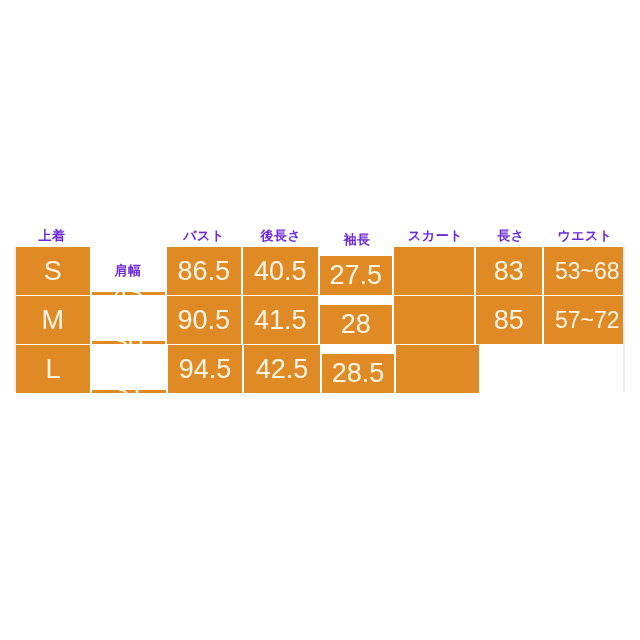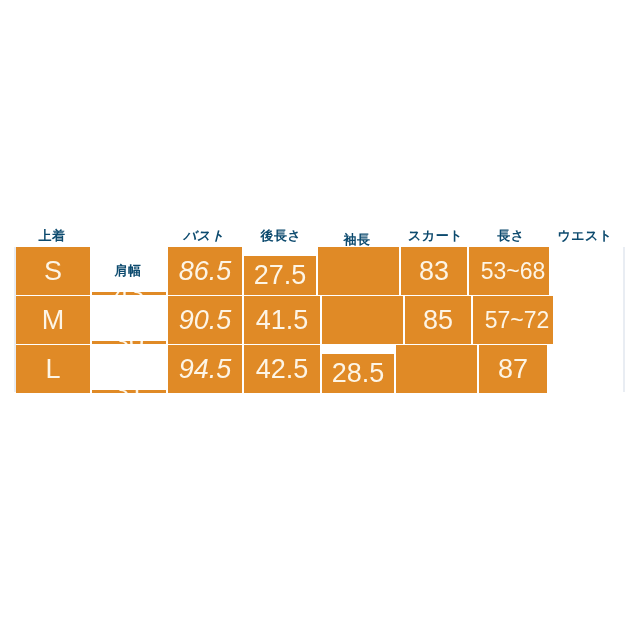--- a/index.html
+++ b/index.html
@@ -29,21 +29,21 @@
     left: 14px;
     top: 225px;
     width: 611px;
     height: 20px;
     display: flex;
   }
   .header-cell {
     display: flex;
     align-items: center;
     justify-content: center;
-    color: #0c4a6e;
+    color: #6d28d9;
     font-size: 13px;
     font-weight: bold;
     line-height: 1;
     letter-spacing: 0.5px;
     white-space: nowrap;
   }
 
   
   #size-table {
     position: absolute;
@@ -83,21 +83,21 @@
     font-size: 23px;
     padding-left: 8px;
   }
   .data-cell.empty-cell {
     color: transparent;
   }
 
   
   .col-0 { width: 76px; }
   .col-1 { width: 76px; margin-top: 45px; }
-  .col-2 { width: 76px; font-style: italic; }
+  .col-2 { width: 76px; }
   .col-3 { width: 78px; }
   .col-4 { width: 74px; margin-top: 9px; }
   .col-5 { width: 83px; }
   .col-6 { width: 68px; }
   .col-7 { width: 80px; }
 </style>
 </head>
 <body>
 
 <div id="size-chart-wrapper">
@@ -128,40 +128,41 @@
       <span>ウエスト</span>
     </div>
   </div>
 
   <div id="size-table">
 
     <div class="table-row">
       <div class="data-cell col-0">S</div>
       <div class="data-cell col-1">43</div>
       <div class="data-cell col-2">86.5</div>
+      <div class="data-cell col-3">40.5</div>
       <div class="data-cell col-4">27.5</div>
       <div class="data-cell col-5 empty-cell"></div>
       <div class="data-cell col-6">83</div>
       <div class="data-cell col-7 narrow-text">53~68</div>
     </div>
 
     <div class="table-row">
       <div class="data-cell col-0">M</div>
       <div class="data-cell col-1">30</div>
       <div class="data-cell col-2">90.5</div>
       <div class="data-cell col-3">41.5</div>
+      <div class="data-cell col-4">28</div>
       <div class="data-cell col-5 empty-cell"></div>
       <div class="data-cell col-6">85</div>
       <div class="data-cell col-7 narrow-text">57~72</div>
     </div>
 
     <div class="table-row">
       <div class="data-cell col-0">L</div>
       <div class="data-cell col-1">31</div>
       <div class="data-cell col-2">94.5</div>
       <div class="data-cell col-3">42.5</div>
       <div class="data-cell col-4">28.5</div>
       <div class="data-cell col-5 empty-cell"></div>
-      <div class="data-cell col-6">87</div>
     </div>
 
   </div>
 </div>
 
 </body></html>

